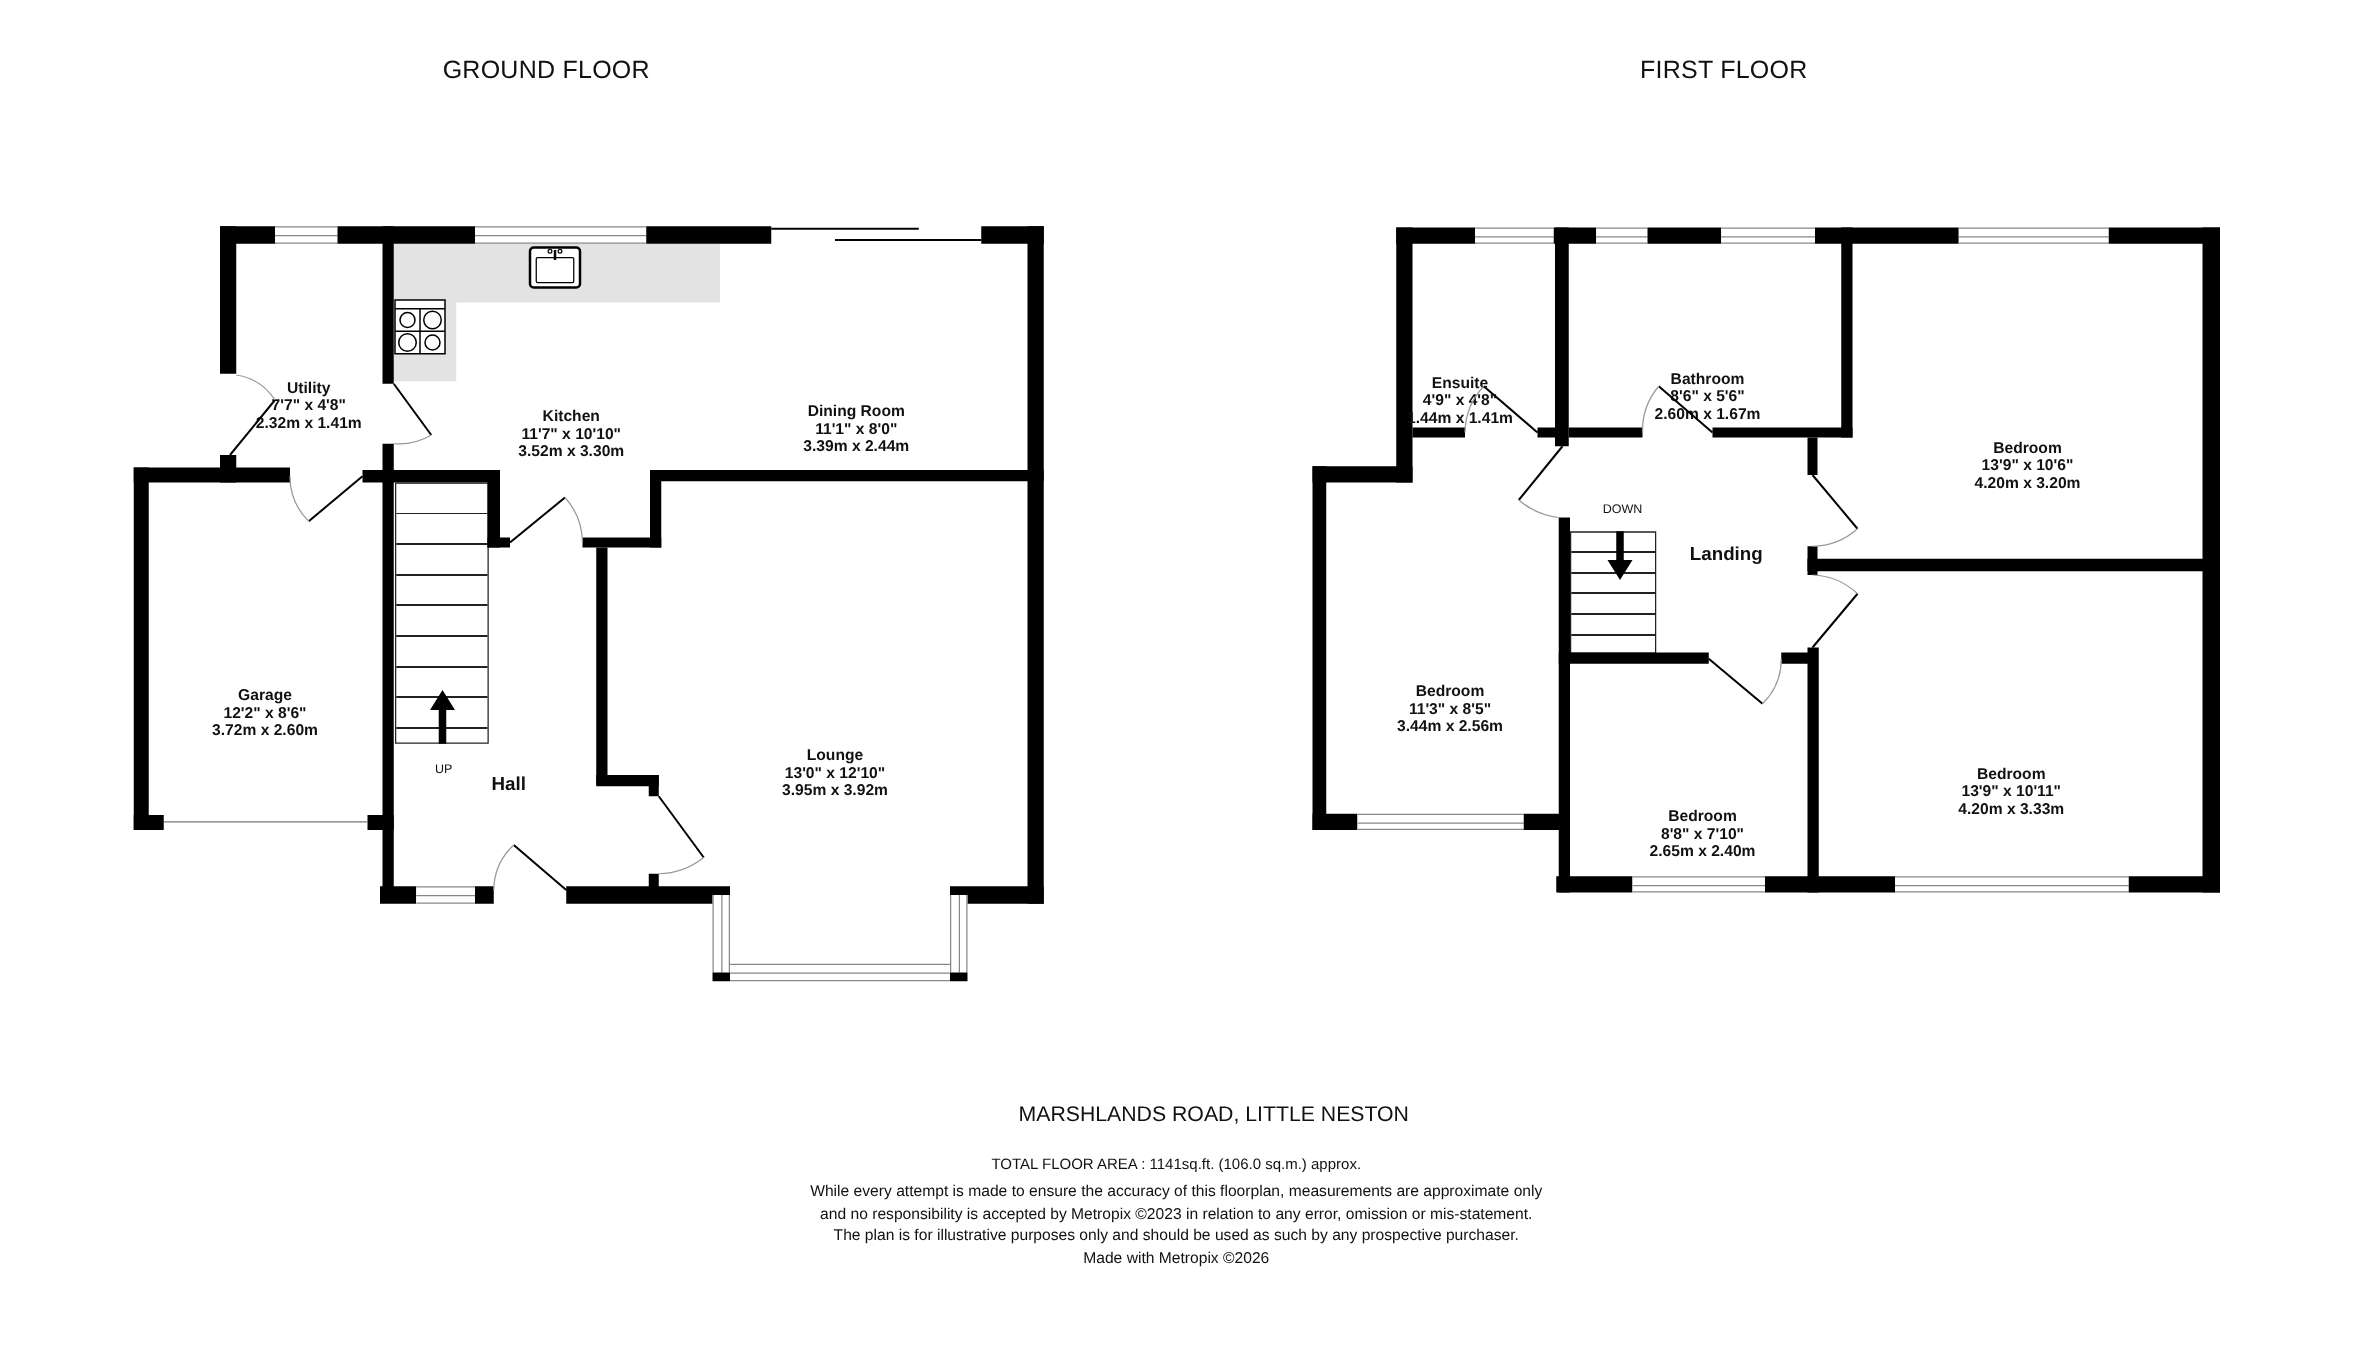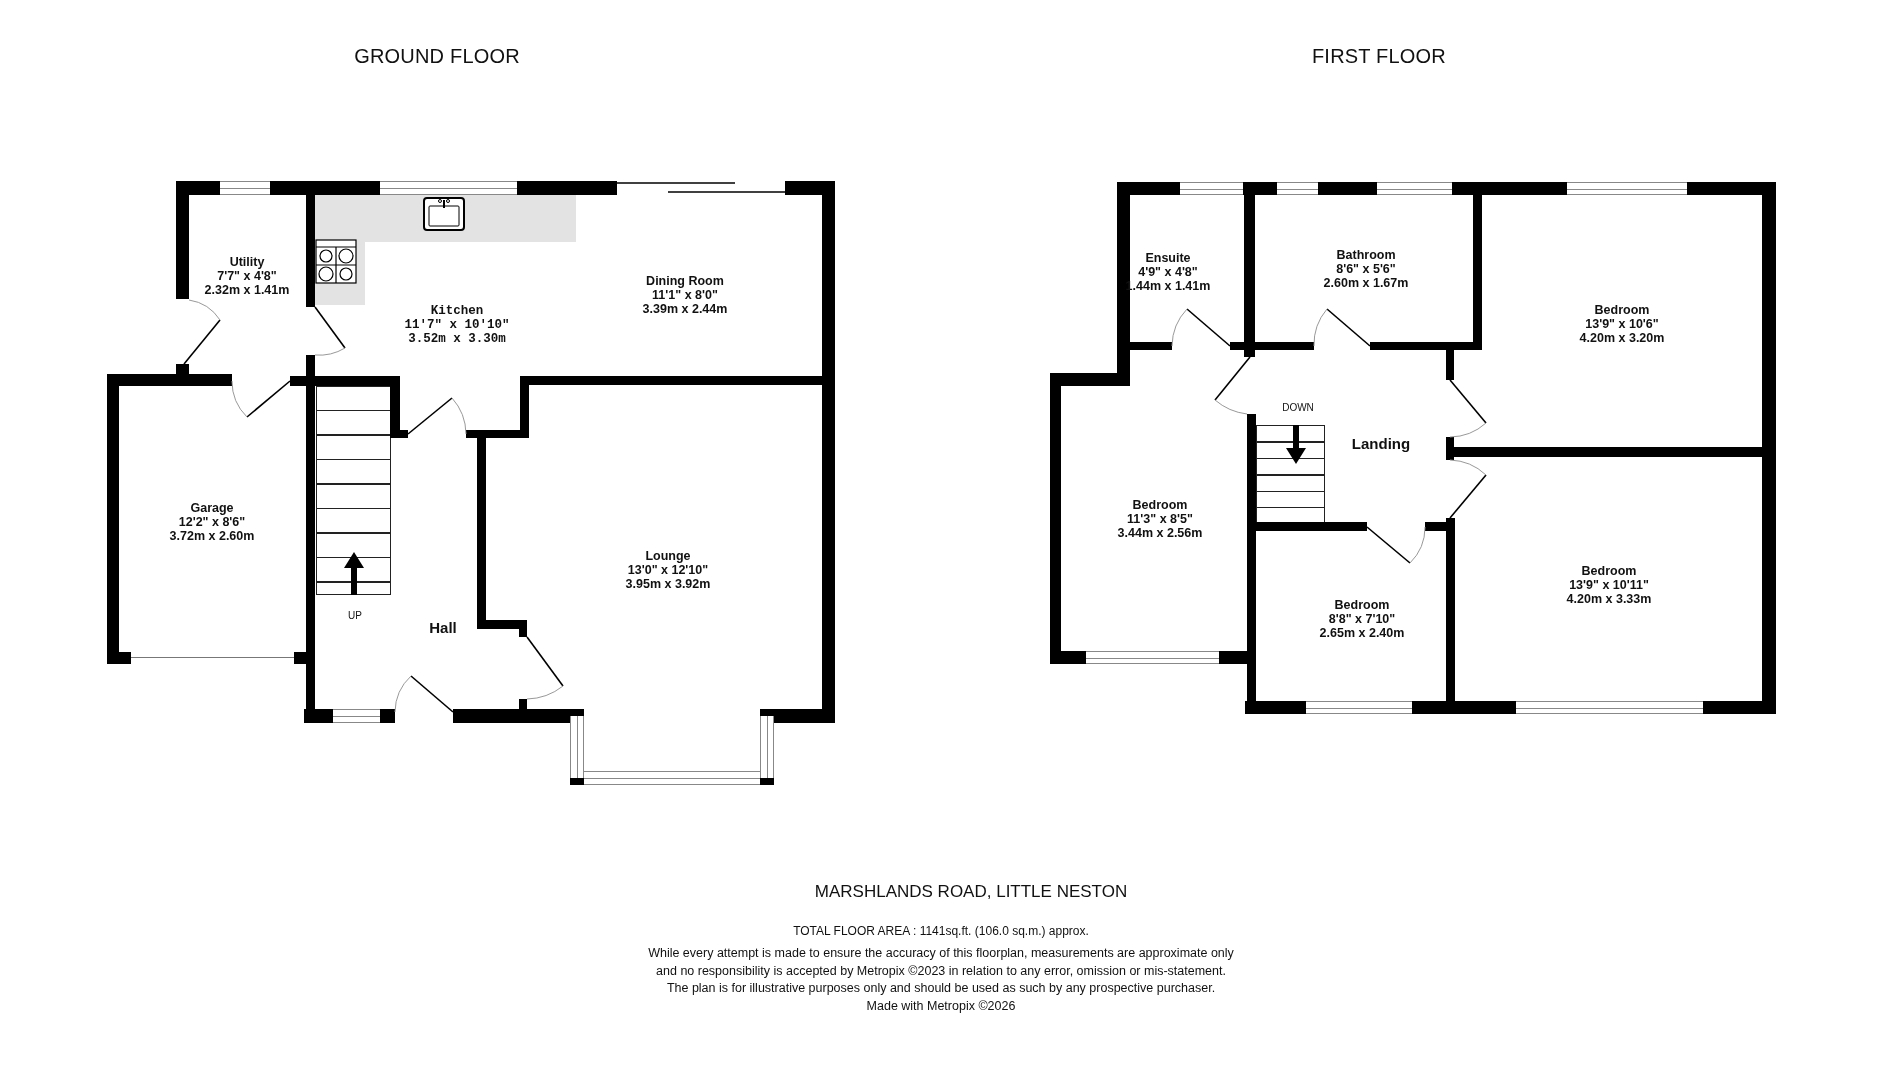--- a/index.html
+++ b/index.html
@@ -5,21 +5,21 @@
   html, body { margin: 0; padding: 0; background: #ffffff; }
   body { width: 1882px; height: 1080px; position: relative; overflow: hidden;
          font-family: "Liberation Sans", sans-serif; color: #111; }
   .abs { position: absolute; }
   .wall { position: absolute; background: #000; }
   .win { position: absolute; background: #fff; border-top: 1.5px solid #888; border-bottom: 1.5px solid #888; box-sizing: border-box; }
   .win::after { content: ""; position: absolute; left: 0; right: 0; top: 50%; border-top: 1.5px solid #888; }
   .vwin { position: absolute; background: #fff; border-left: 1.5px solid #888; border-right: 1.5px solid #888; box-sizing: border-box; }
   .vwin::after { content: ""; position: absolute; top: 0; bottom: 0; left: 50%; border-left: 1.5px solid #888; }
   .floor-title { position: absolute; font-size: 20px; text-align: center; width: 300px; letter-spacing: 0.2px; }
-  .room { position: absolute; text-align: center; font-size: 12.5px; line-height: 14px; font-weight: bold; width: 180px; transform: translateX(-50%); }
+  .room { position: absolute; text-align: center; font-size: 12.5px; line-height: 14px; font-weight: bold; width: 180px; transform: translateX(-50%); margin-top: 48px; }
   .room .name { display: block; }
   .room .dim { display: block; }
   .small-label { position: absolute; font-size: 10px; transform: translateX(-50%); }
   .hall-label { position: absolute; font-size: 15px; font-weight: bold; transform: translateX(-50%); }
   .counter { position: absolute; background: #e3e3e3; }
   .stairs { position: absolute; border: 1px solid #222; box-sizing: border-box; background:
       repeating-linear-gradient(to bottom, #fff 0, #fff 23px, #222 23px, #222 24.5px); }
   svg.overlay { position: absolute; left: 0; top: 0; }
   .footer { position: absolute; left: 0; width: 1882px; text-align: center; }
   .addr { top: 882px; font-size: 17px; margin-left: 30px; }
@@ -83,41 +83,41 @@
   <div class="vwin" style="left:760px; top:716px; width:14px; height:62px;"></div>
   <div class="win" style="left:584px; top:771px; width:176px; height:14px;"></div>
   <div class="wall" style="left:570px; top:778px; width:14px; height:7px;"></div>
   <div class="wall" style="left:760px; top:778px; width:14px; height:7px;"></div>
 
   <div class="room" style="left:247px; top:255px;">
     <span class="name">Utility</span>
     <span class="dim">7'7"  x 4'8"</span>
     <span class="dim">2.32m  x 1.41m</span>
   </div>
-  <div class="room" style="left:457px; top:304px;font-family:Liberation Mono, monospace;">
+  <div class="room" style="left:457px; top:278px;">
     <span class="name">Kitchen</span>
     <span class="dim">11'7"  x 10'10"</span>
     <span class="dim">3.52m  x 3.30m</span>
   </div>
   <div class="room" style="left:685px; top:274px;">
     <span class="name">Dining Room</span>
     <span class="dim">11'1"  x 8'0"</span>
     <span class="dim">3.39m  x 2.44m</span>
   </div>
   <div class="room" style="left:212px; top:501px;">
     <span class="name">Garage</span>
     <span class="dim">12'2"  x 8'6"</span>
     <span class="dim">3.72m  x 2.60m</span>
   </div>
   <div class="room" style="left:668px; top:549px;">
     <span class="name">Lounge</span>
     <span class="dim">13'0"  x 12'10"</span>
     <span class="dim">3.95m  x 3.92m</span>
   </div>
-  <div class="hall-label" style="left:407px; top:619px;margin-left:36px;">Hall</div>
+  <div class="hall-label" style="left:407px; top:619px;">Hall</div>
   <div class="small-label" style="left:355px; top:610px;">UP</div>
 </div>
 
 <div>
 
   <div class="wall" style="left:1117px; top:182px; width:63px; height:13px;"></div>
   <div class="win" style="left:1180px; top:182px; width:63px; height:13px;"></div>
   <div class="wall" style="left:1243px; top:182px; width:34px; height:13px;"></div>
   <div class="win" style="left:1277px; top:182px; width:41px; height:13px;"></div>
   <div class="wall" style="left:1318px; top:182px; width:59px; height:13px;"></div>

